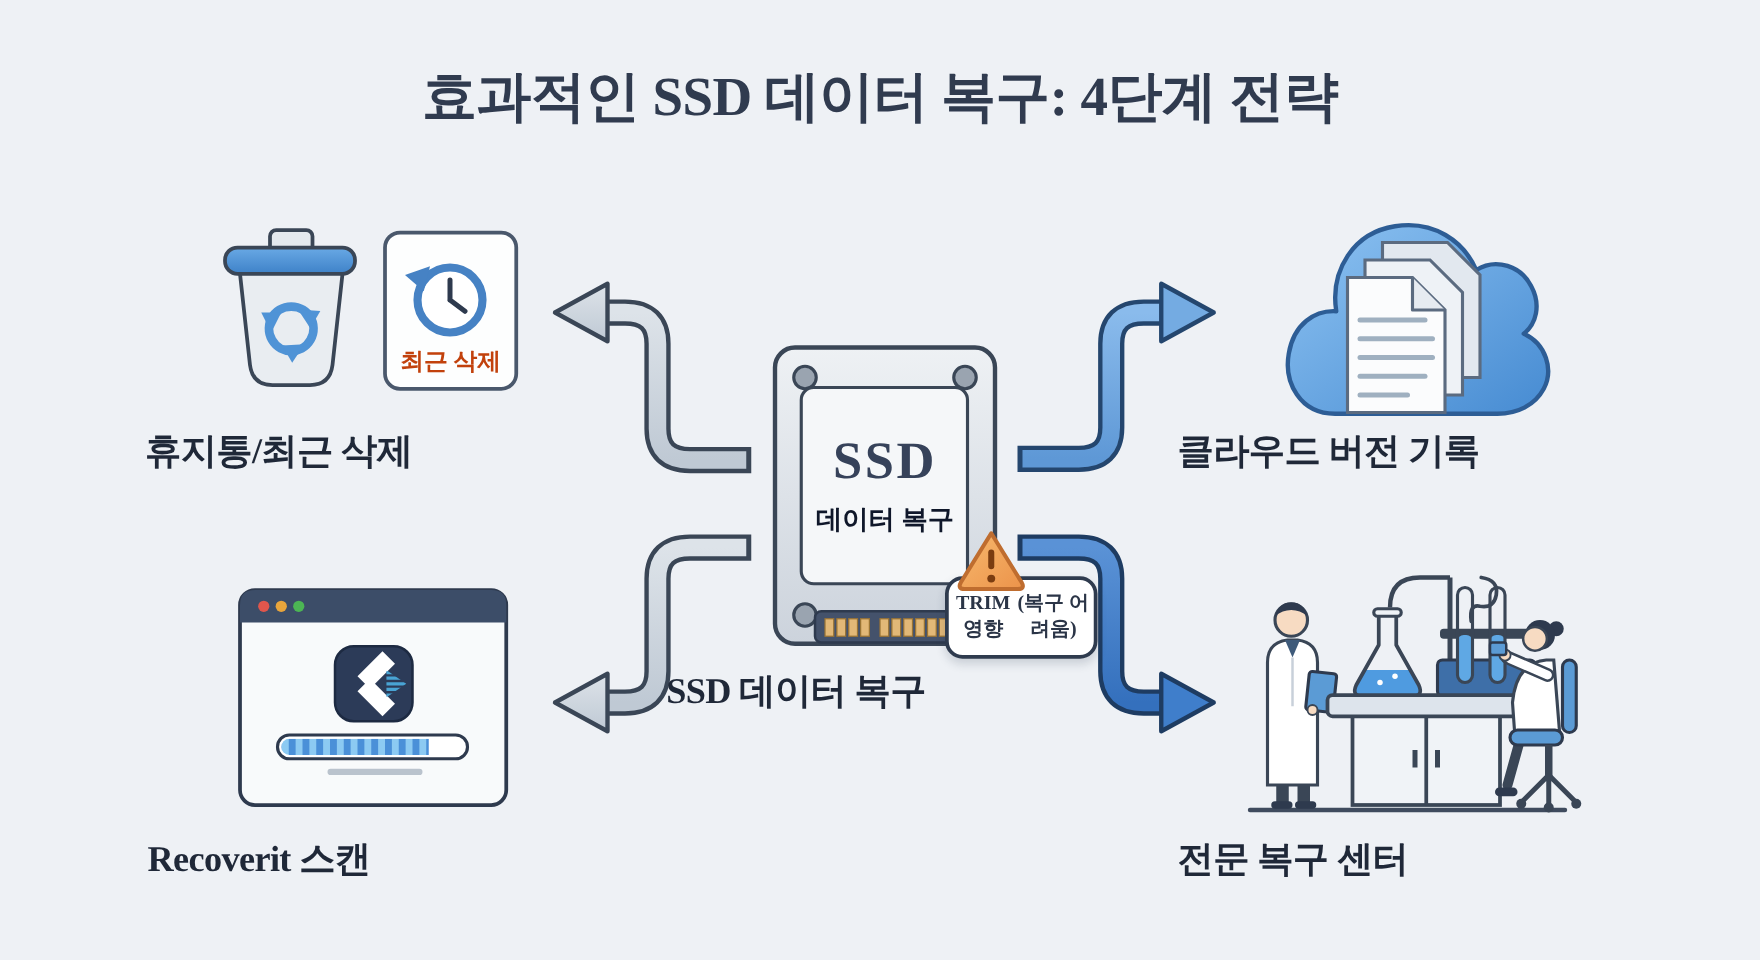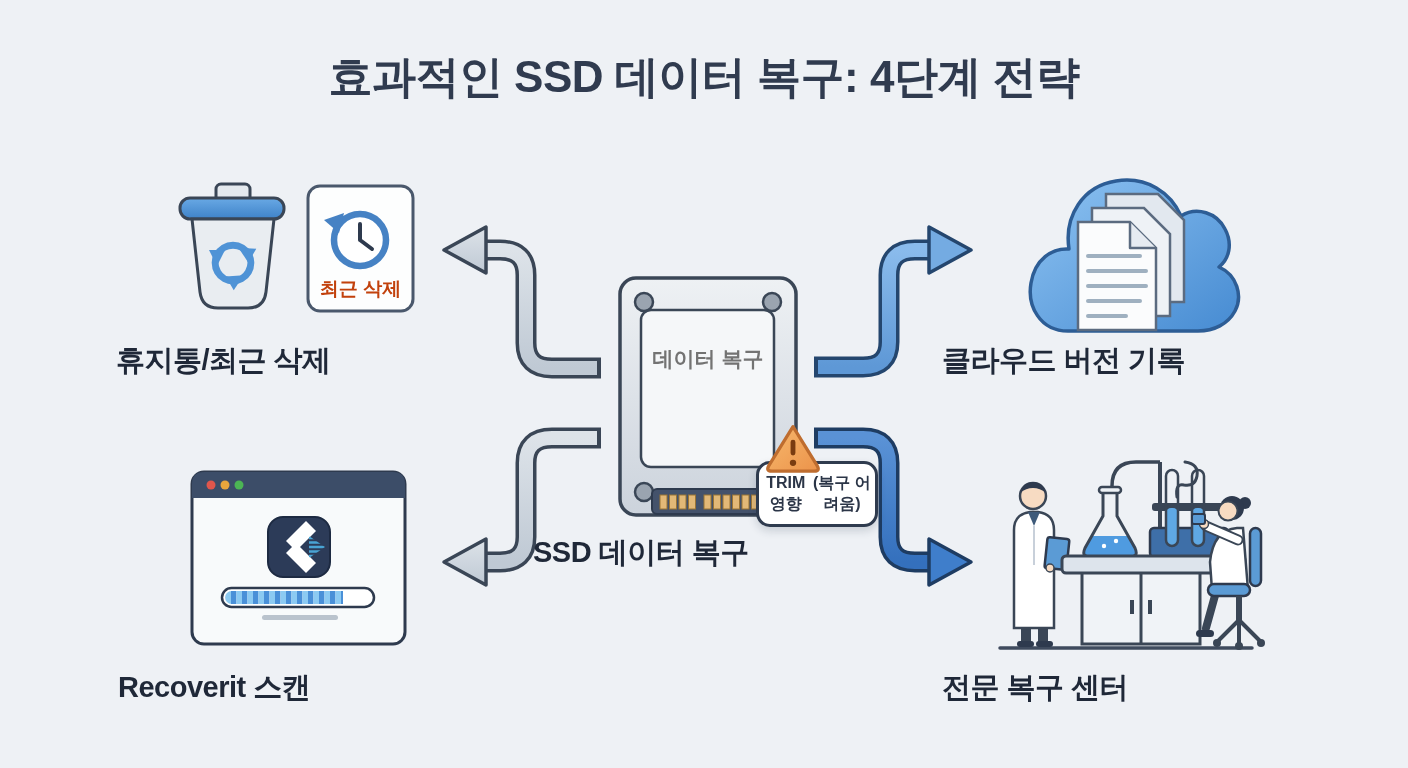--- a/index.html
+++ b/index.html
@@ -1,36 +1,36 @@
 <!DOCTYPE html>
 <html><head>
 <meta charset="utf-8">
 <style>
   html,body{margin:0;padding:0;background:#dfe3e8;}
   .canvas{
     position:relative;width:1408px;height:768px;overflow:hidden;
     background:#eef1f5;
-    font-family:Liberation Sans, sans-serif;
+    font-family:Liberation Serif, serif;
   }
   .title{
     position:absolute;left:0;top:48px;width:1408px;margin:0;
     text-align:center;font-size:44px;font-weight:800;color:#303b4f;
     letter-spacing:-0.5px;z-index:2;
   }
   .art{position:absolute;left:0;top:0;z-index:1;}
   .node-label{
     position:absolute;z-index:2;width:360px;
     font-size:29px;font-weight:800;color:#1f2838;letter-spacing:-0.5px;
   }
   .ssd-text{
     position:absolute;left:620px;top:345px;width:176px;z-index:2;
     display:flex;flex-direction:column;align-items:center;gap:8px;
   }
   .ssd-text .big{font-size:42px;font-weight:800;color:#36425a;letter-spacing:2px;}
-  .ssd-text .small{font-size:21px;font-weight:700;color:#737373;}
+  .ssd-text .small{font-size:21px;font-weight:700;color:#0f172a;}
   .trim-badge{
     position:absolute;left:756px;top:461px;width:112px;min-height:52px;z-index:3;
     background:#ffffff;border:3px solid #2f3b4e;border-radius:14px;
     box-shadow:0 4px 8px rgba(40,55,80,0.18);
     display:flex;flex-direction:row;align-items:center;justify-content:center;
     font-size:16px;line-height:1.3;font-weight:700;color:#2b3547;text-align:center;
     padding:4px 2px;
   }
   .warn-tri{position:absolute;left:763px;top:422px;z-index:4;}
   .card-text{
@@ -276,20 +276,21 @@
         <rect x="1236" y="596" width="6" height="26" fill="#3a4656"></rect>
         <path d="M 1239 620 L 1218 641 M 1239 620 L 1260 641 M 1239 620 L 1239 644" stroke="#3a4656" stroke-width="4" fill="none"></path>
         <circle cx="1217" cy="643" r="4" fill="#3a4656"></circle>
         <circle cx="1261" cy="643" r="4" fill="#3a4656"></circle>
         <circle cx="1239" cy="646" r="4" fill="#3a4656"></circle>
       </g>
     </g>
   </svg>
 
   <div class="ssd-text">
+    <div class="big">SSD</div>
     <div class="small">데이터 복구</div>
   </div>
 
   <div class="card-text">최근 삭제</div>
 
   <div class="trim-badge">
     <span>TRIM 영향</span>
     <span>(복구 어려움)</span>
   </div>
   <svg class="warn-tri" width="60" height="52" viewBox="0 0 64 56">

